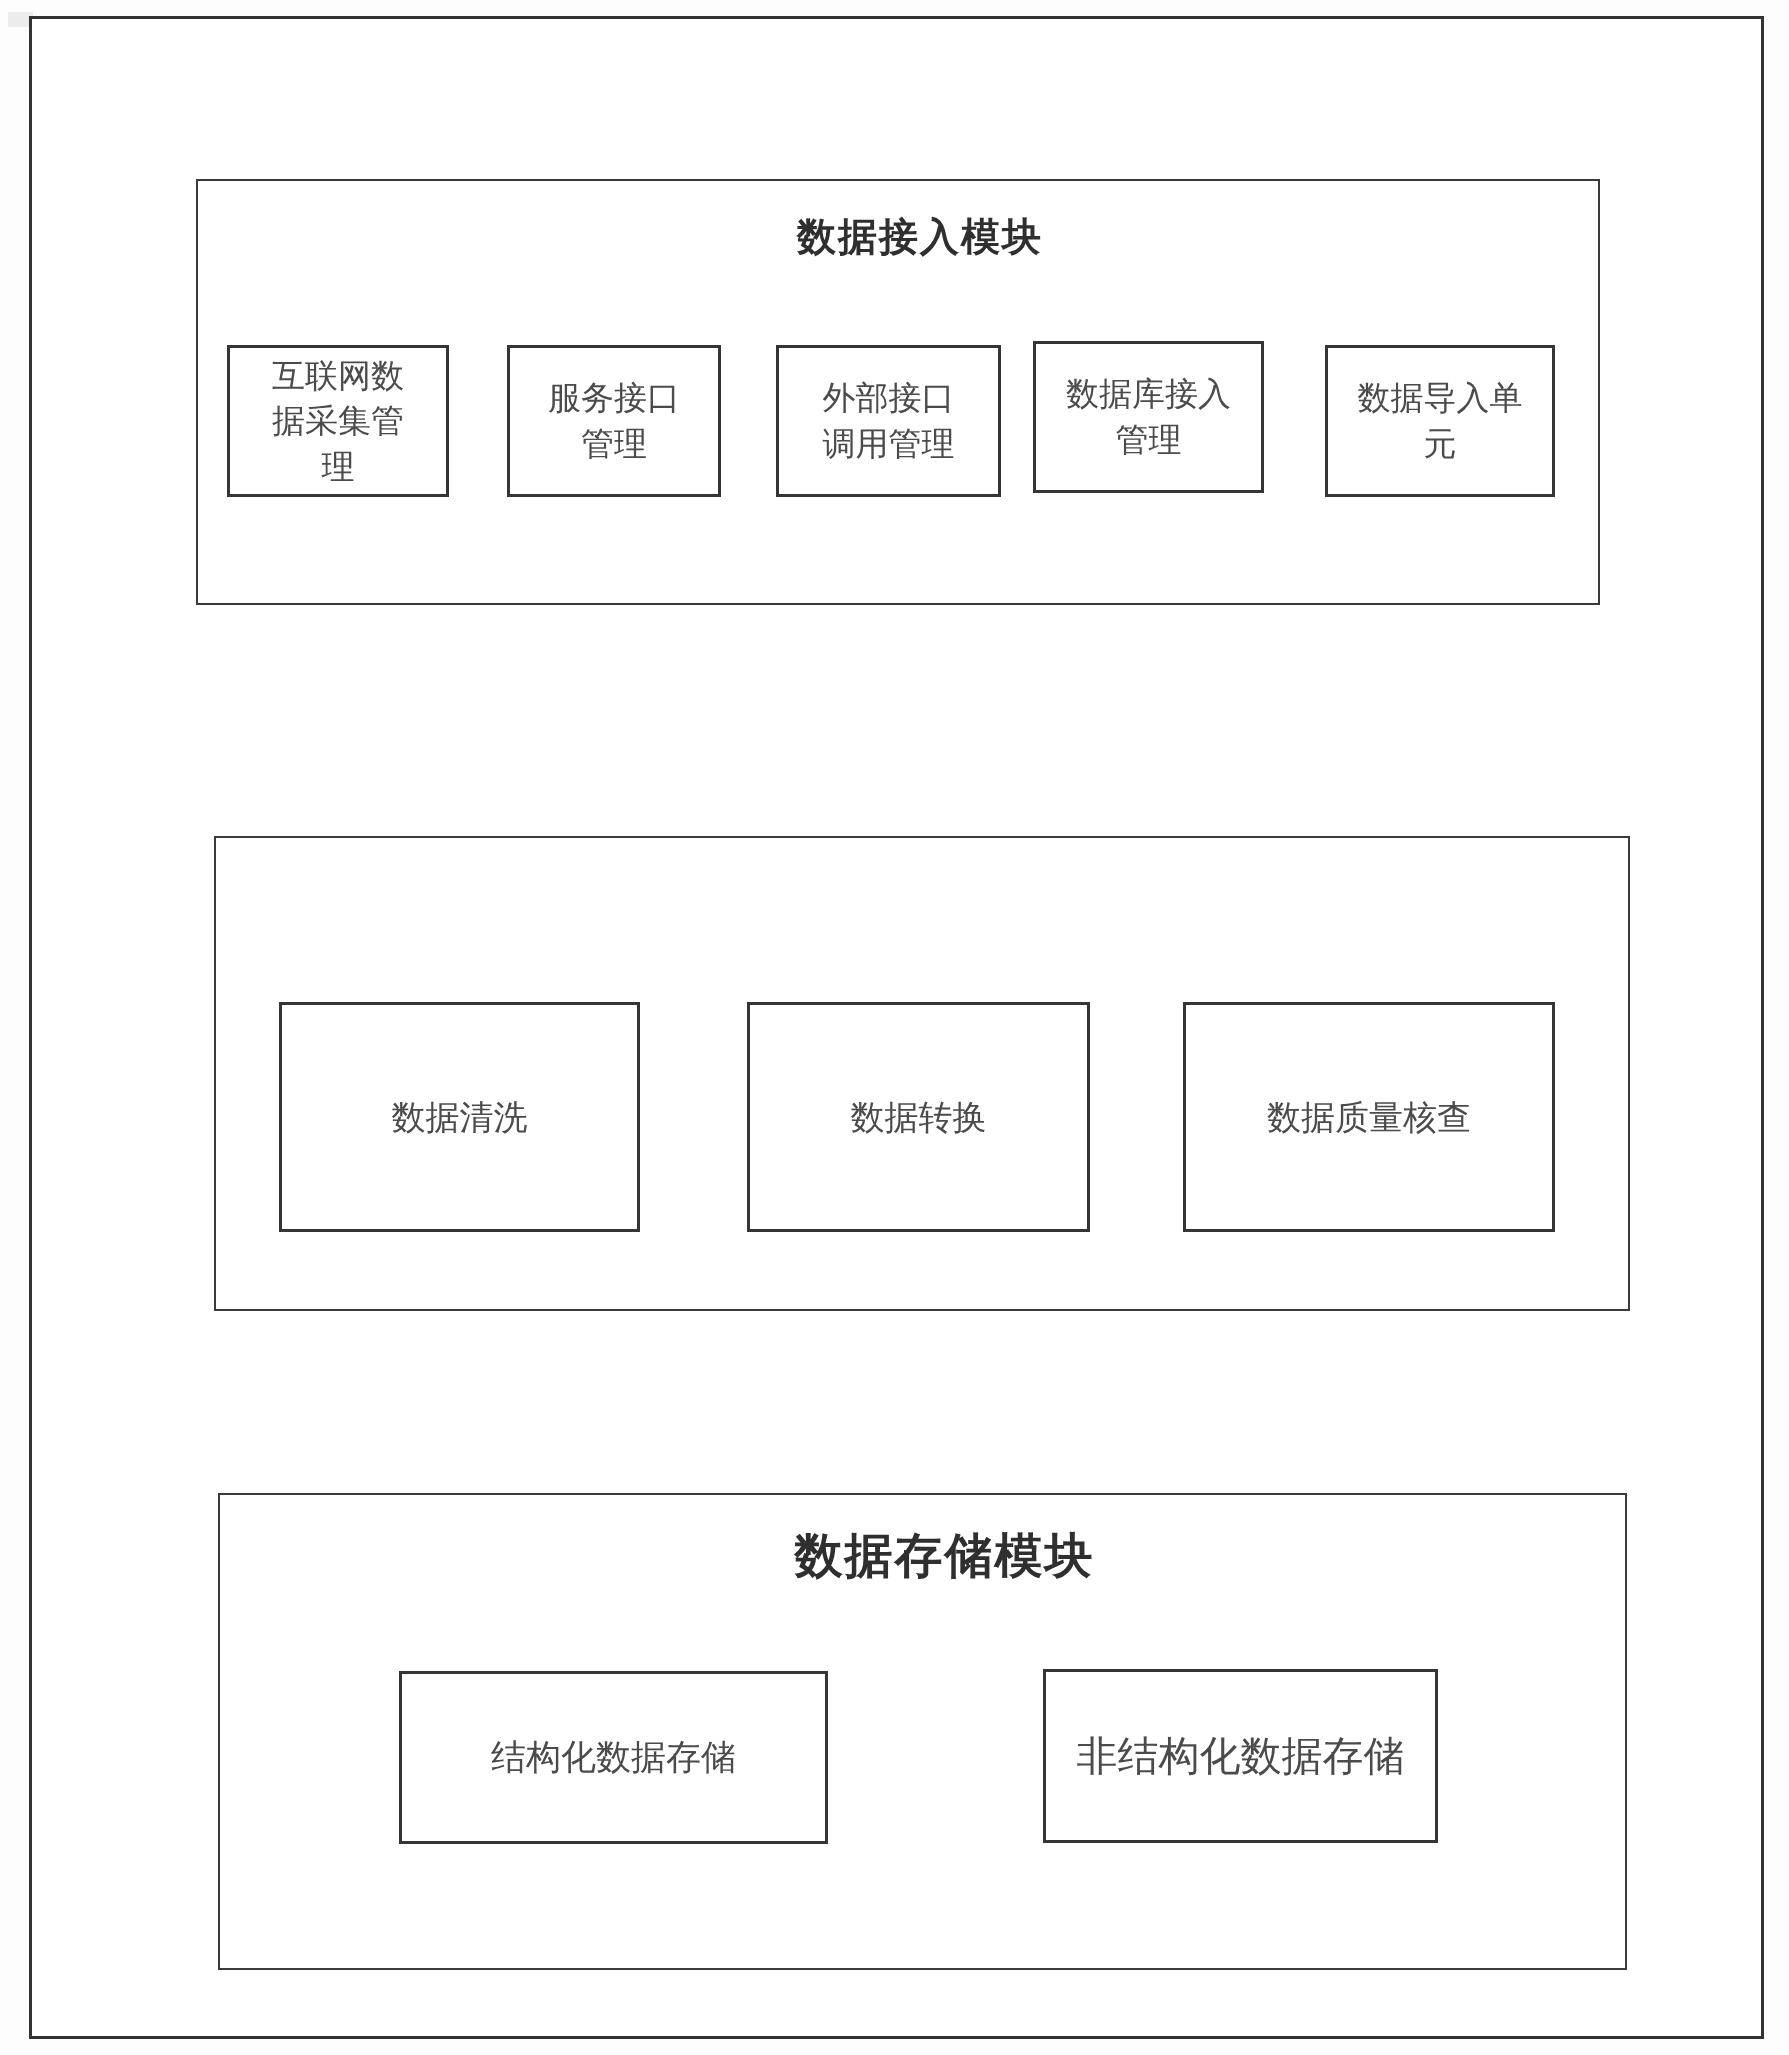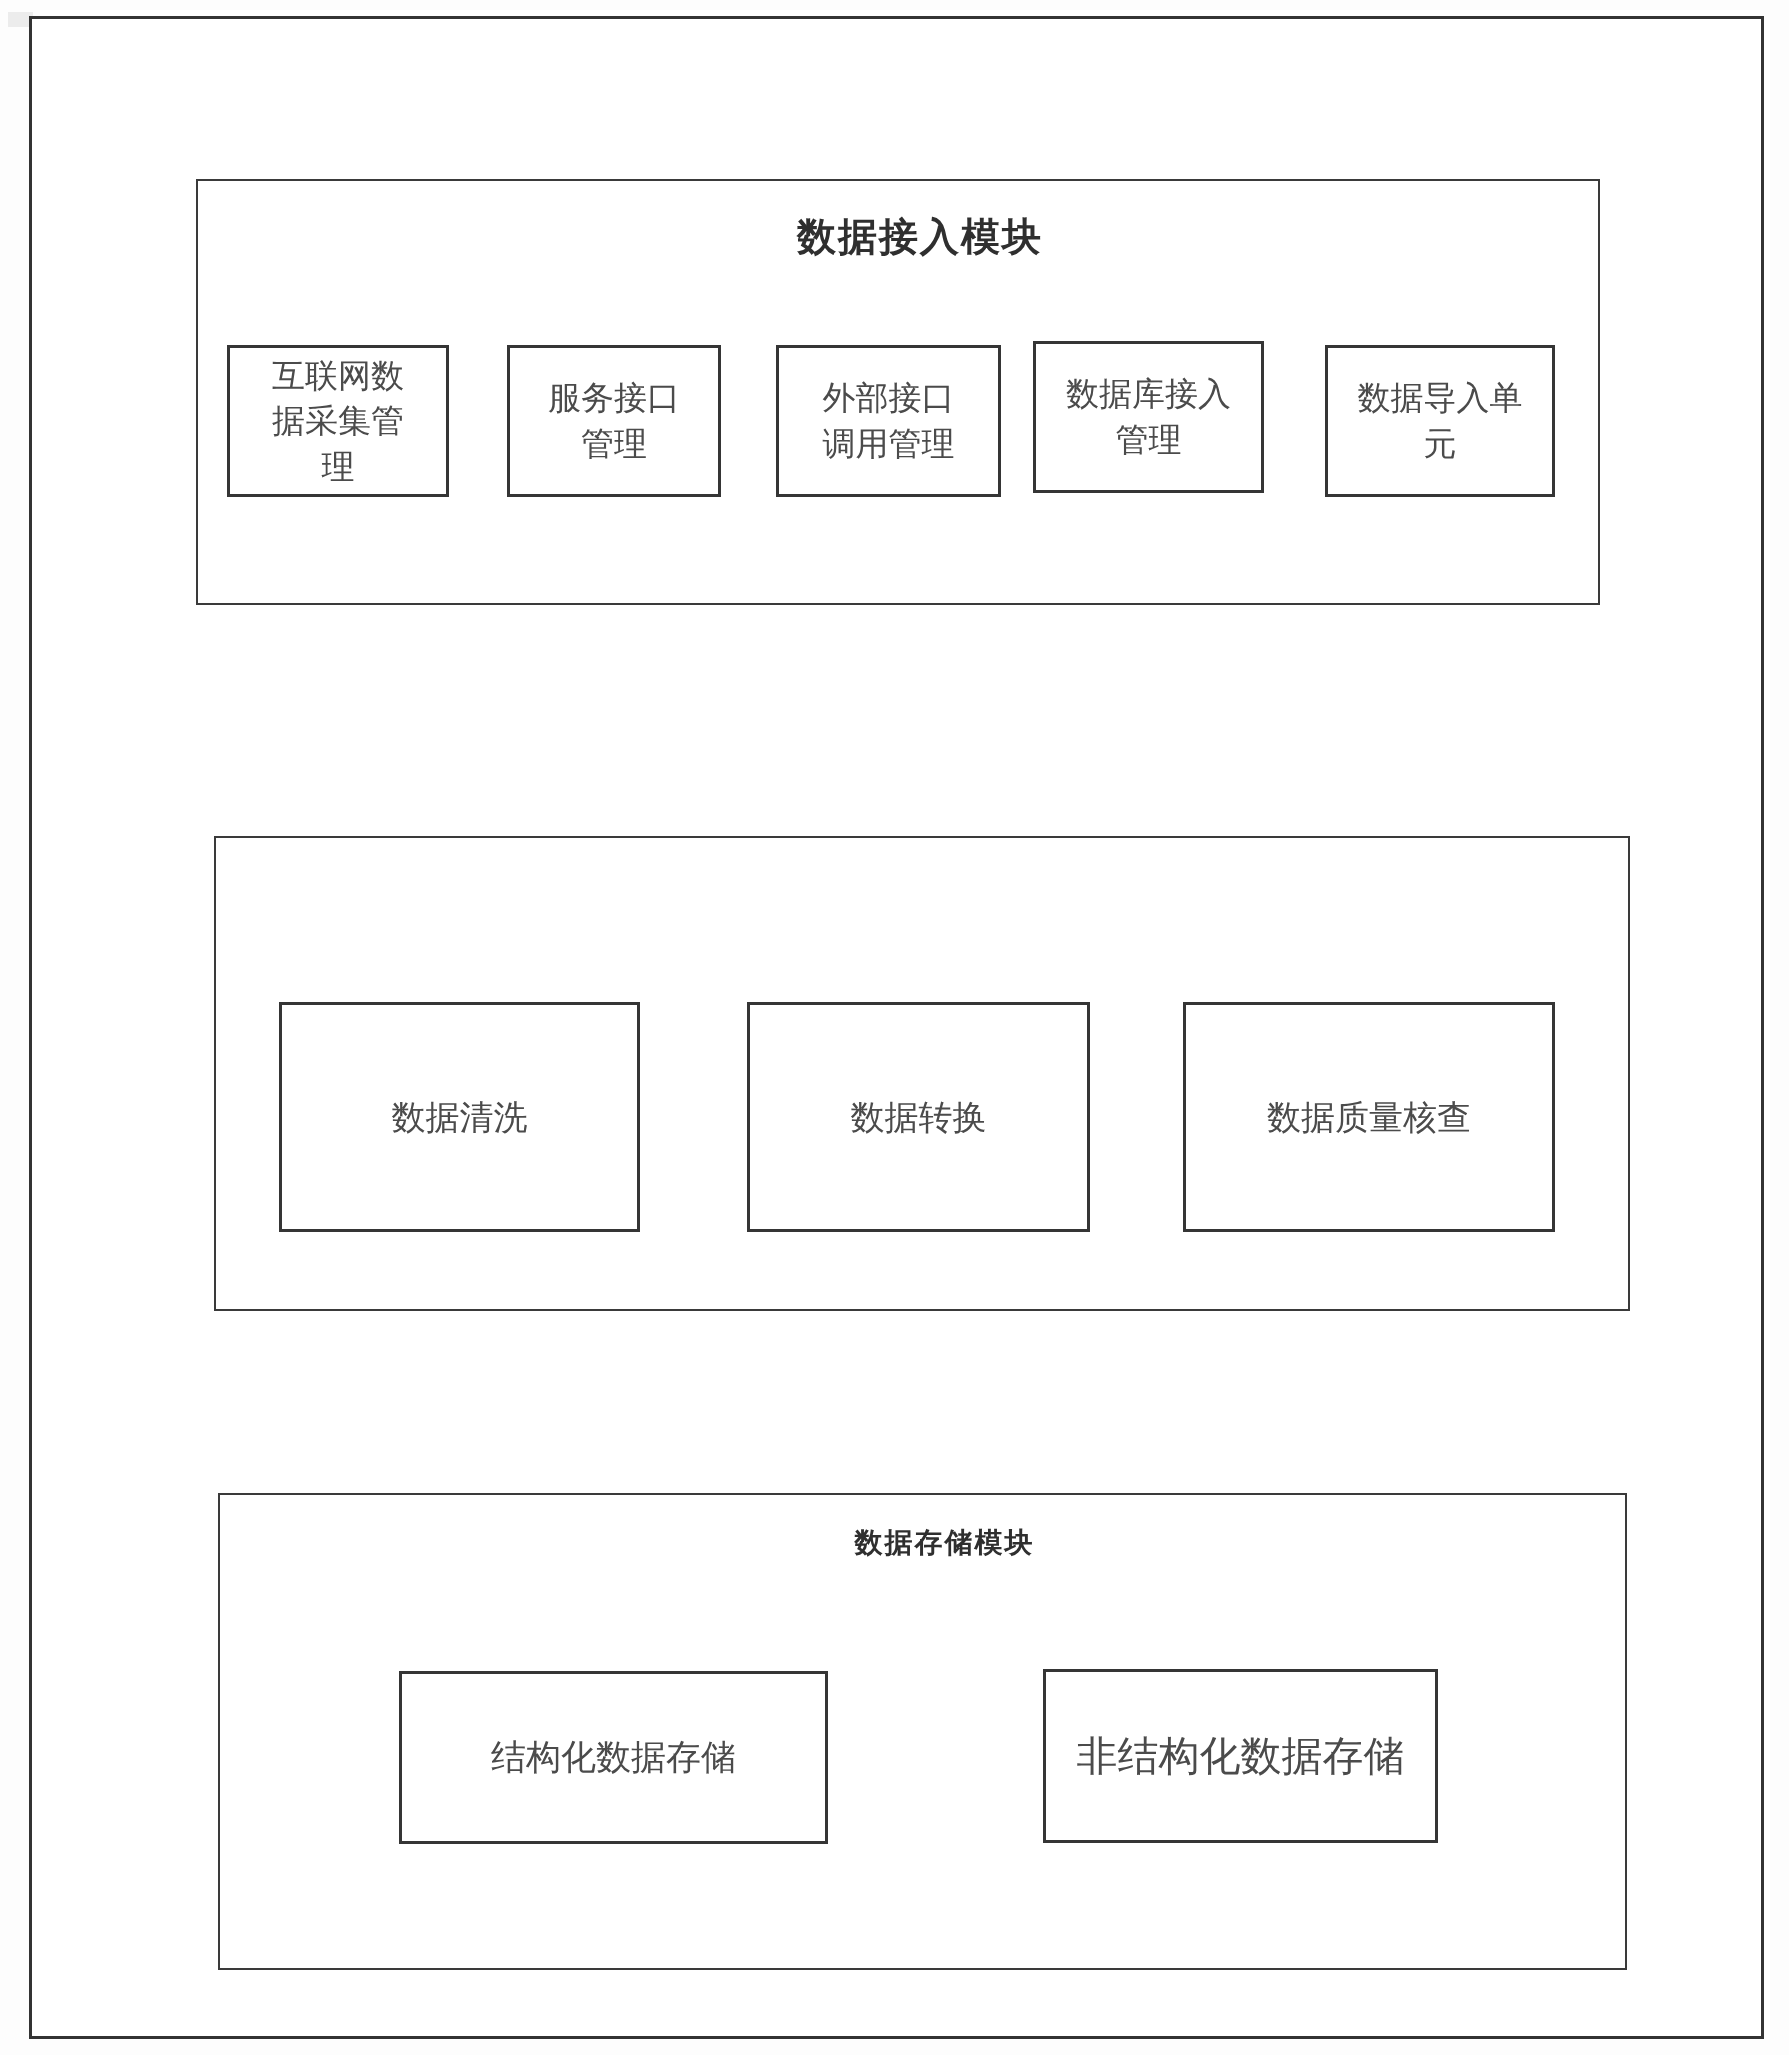--- a/index.html
+++ b/index.html
@@ -88,21 +88,21 @@
   #m1-b4 .wrap-limit { max-width: 173px; }
   #m1-b5 { left: 1127px; top: 164px; width: 230px; height: 152px; }
   #m1-b5 .wrap-limit { max-width: 173px; }
   
   #module-2 { left: 214px; top: 836px; width: 1416px; height: 475px; }
   #m2-b1 { left: 63px;  top: 164px; width: 361px; height: 230px; font-size: 34px; }
   #m2-b2 { left: 531px; top: 164px; width: 343px; height: 230px; font-size: 34px; }
   #m2-b3 { left: 967px; top: 164px; width: 372px; height: 230px; font-size: 34px; }
   
   #module-3 { left: 218px; top: 1493px; width: 1409px; height: 477px; }
-  #module-3 .module-title { font-size: 28px; }
+  #module-3 .module-title { font-size: 48px; }
   #m3-b1 { left: 179px; top: 176px; width: 429px; height: 173px; font-size: 35px; }
   #m3-b2 { left: 823px; top: 174px; width: 395px; height: 174px; font-size: 41px; }
 </style>
 </head>
 <body>
 
 <div class="canvas">
 
   <div class="scan-artifact"></div>
 

